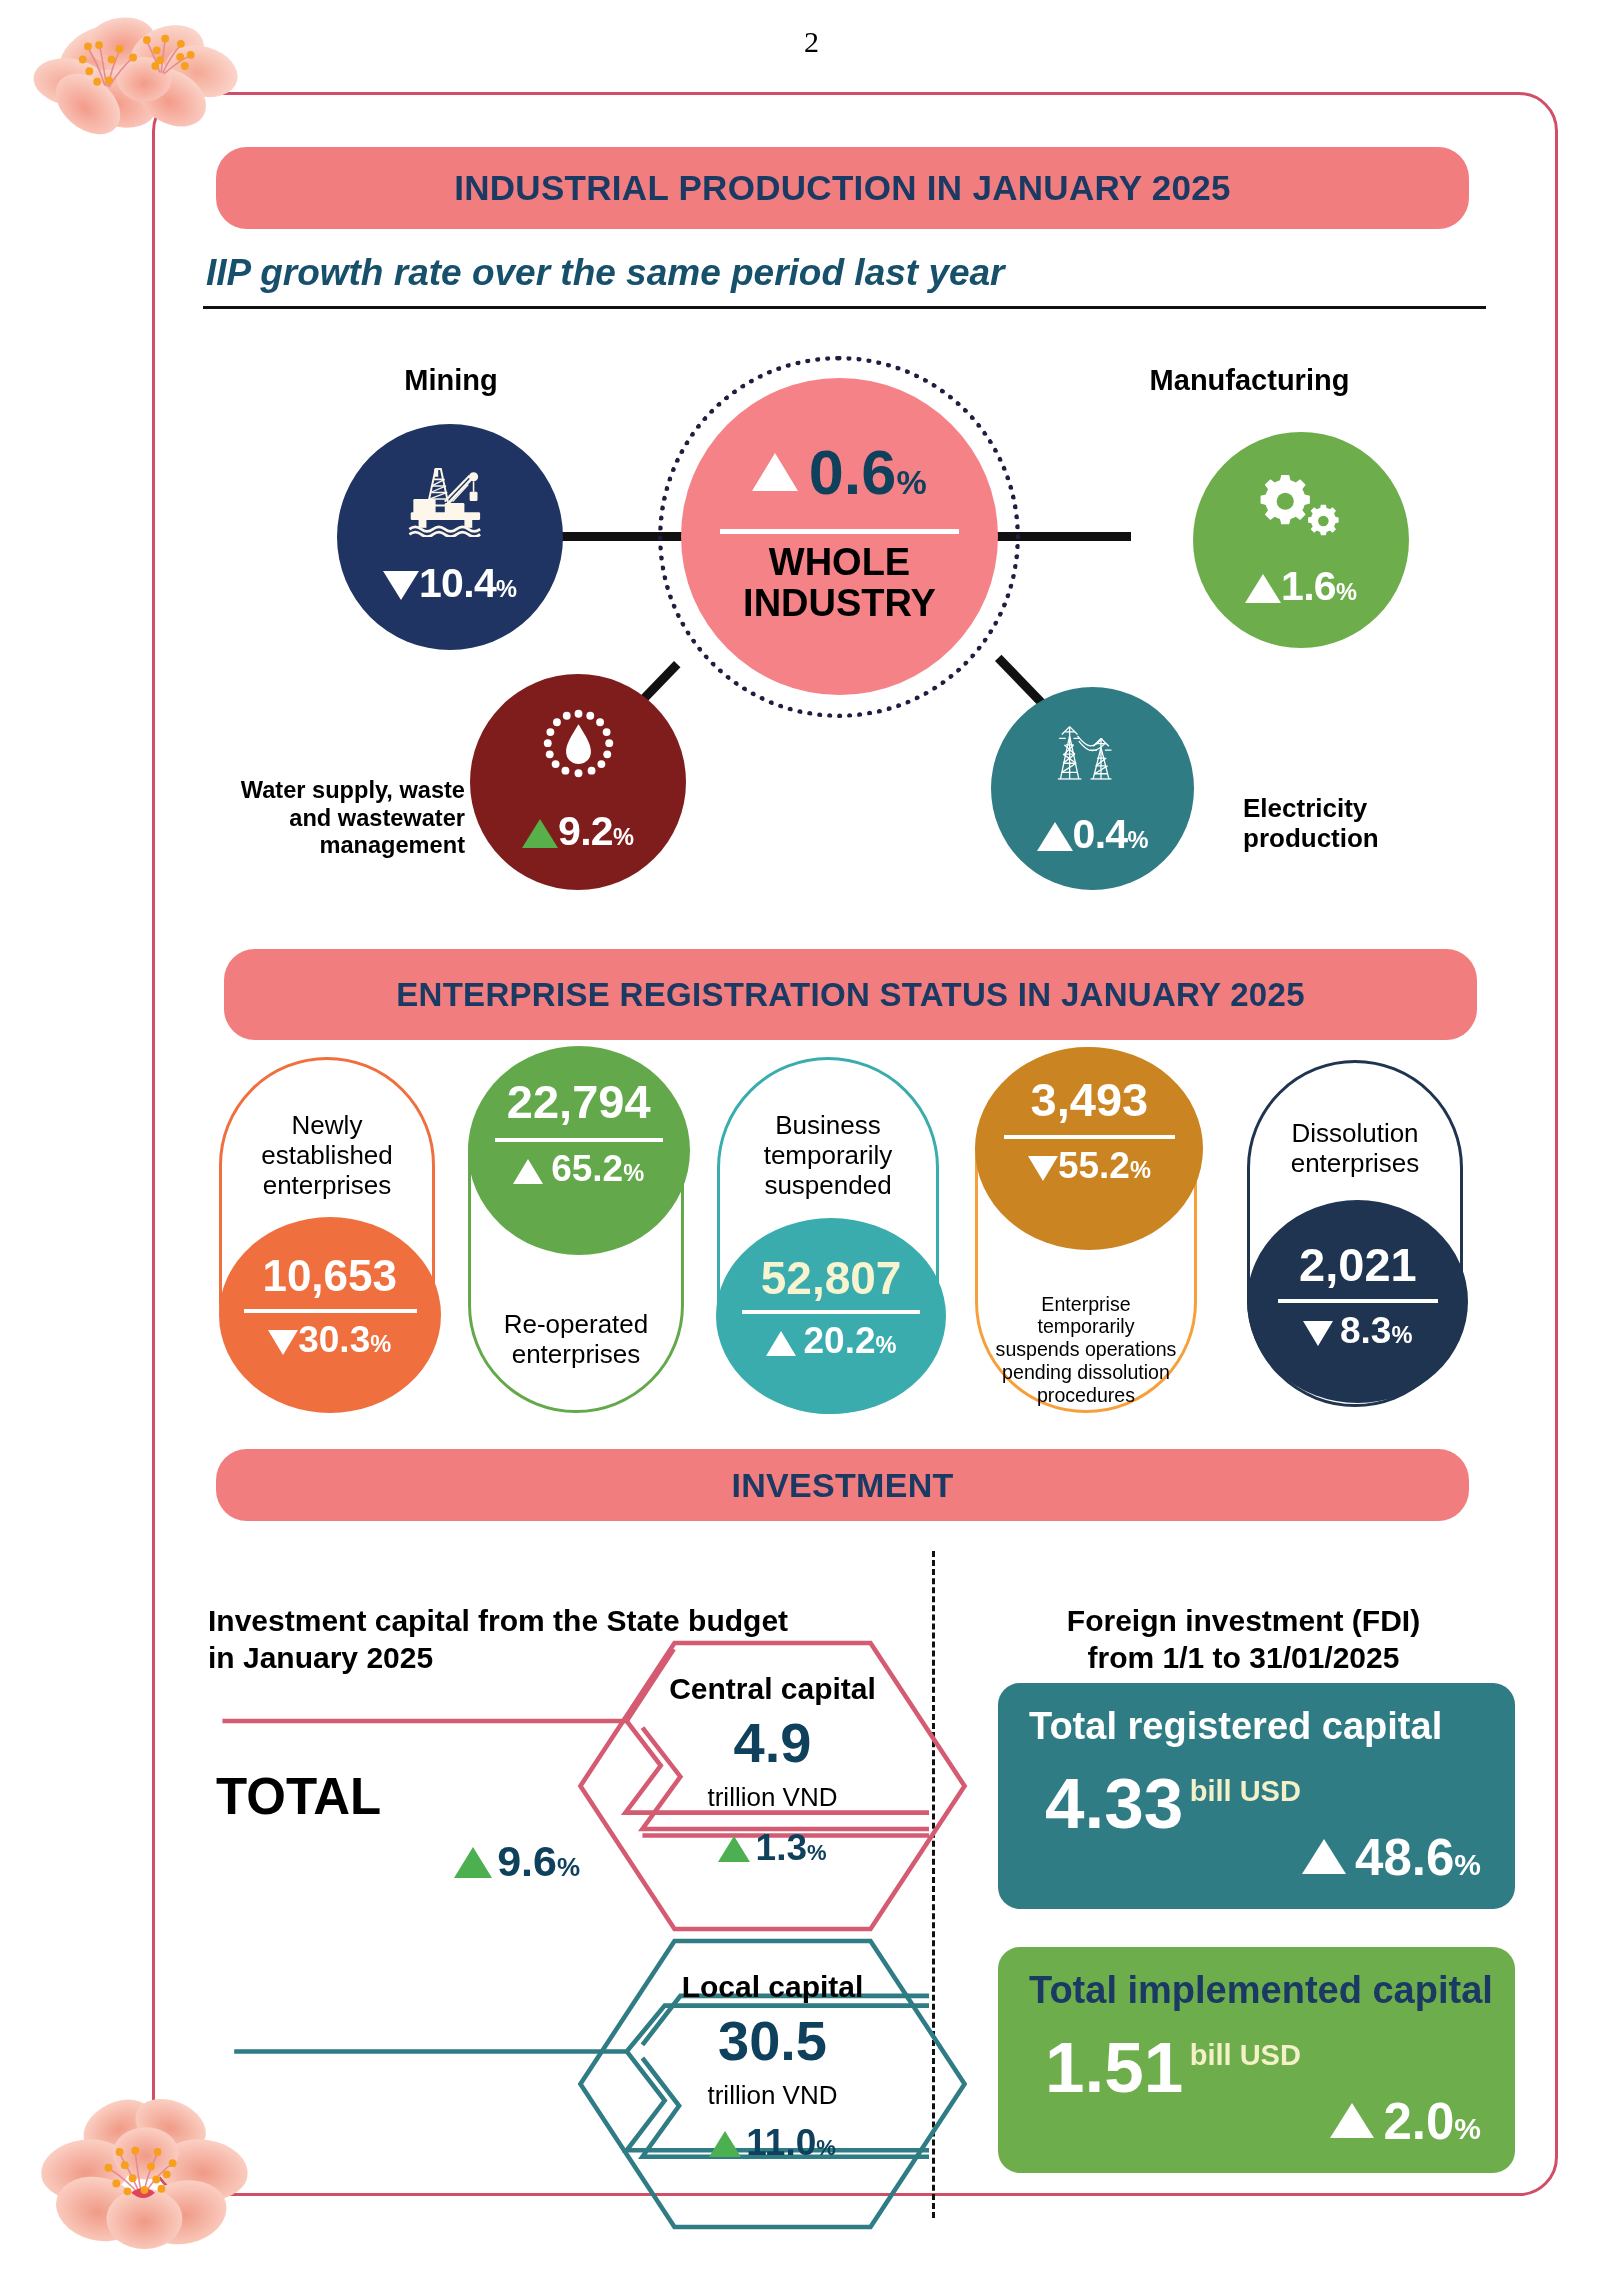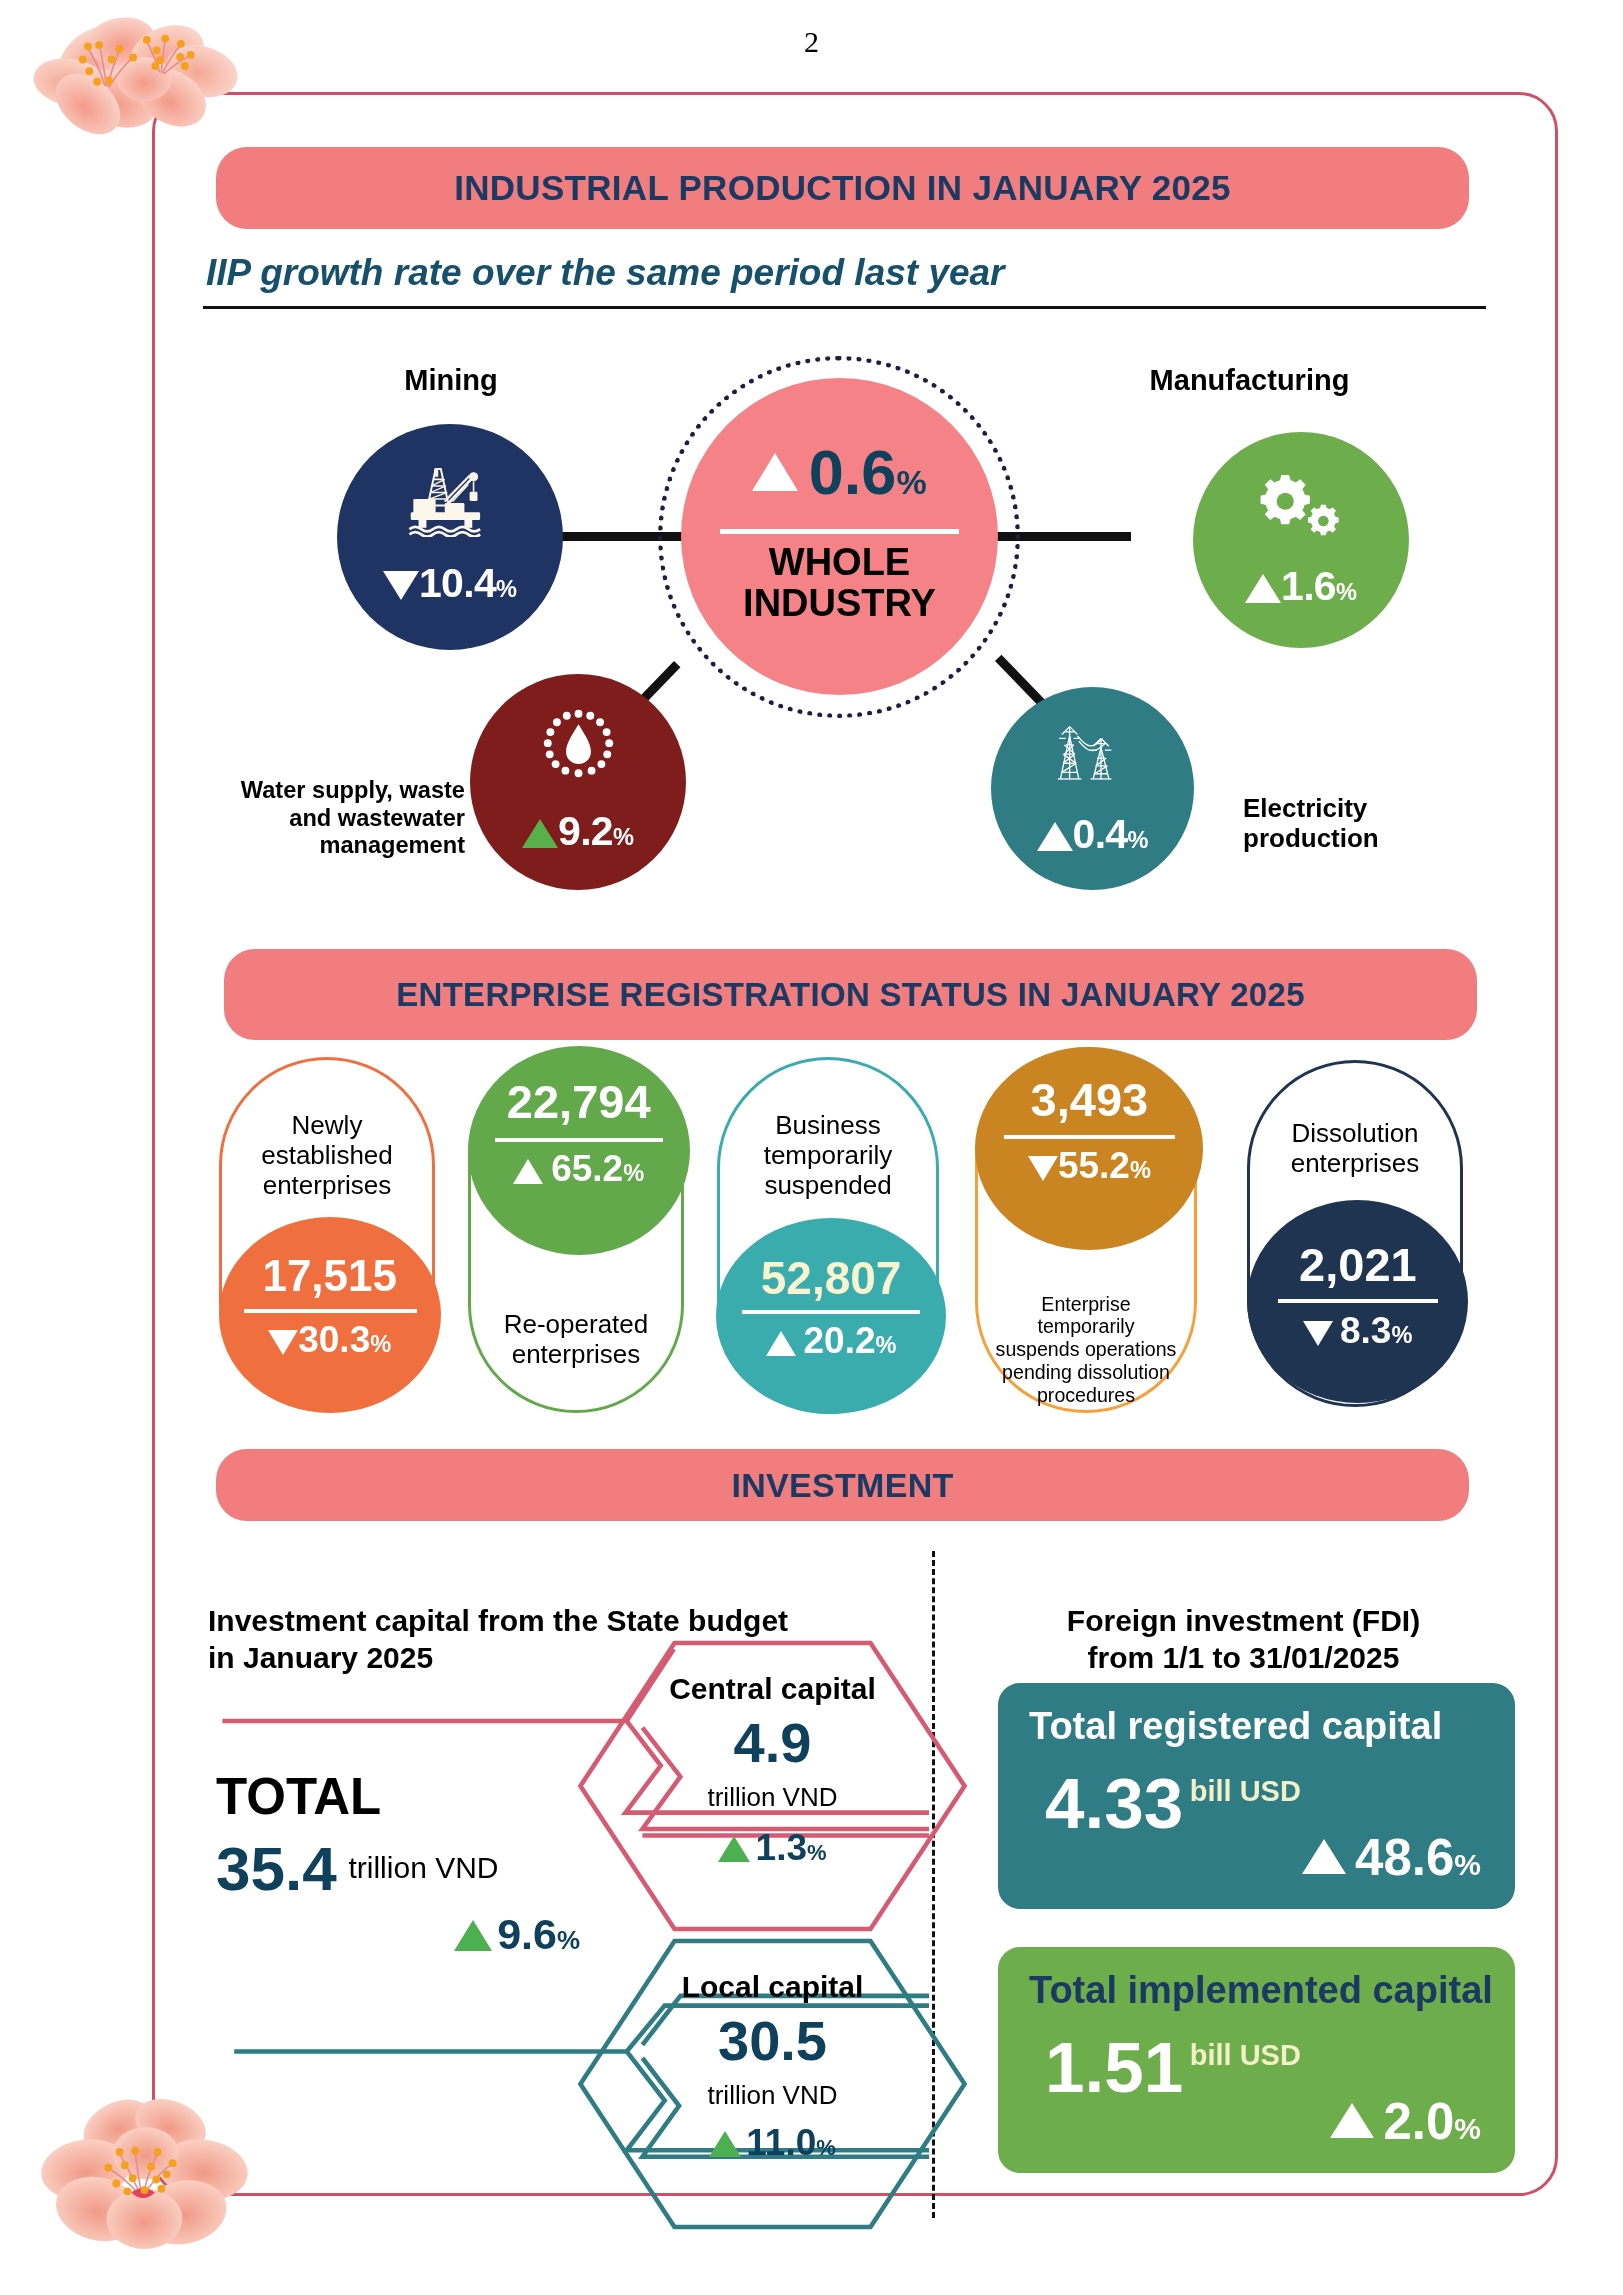--- a/index.html
+++ b/index.html
@@ -384,21 +384,21 @@
   <span style="font-size:33px;">ENTERPRISE REGISTRATION STATUS IN JANUARY 2025</span>
 </div>
 
 <div class="pod" style="left:219px; top:1057px; width:216px; height:353px; border:3.9px solid #f06f3e;">
   <div class="cap" style="top:19.6px; font-size:26px; white-space:pre-line;">
     <span>Newly
 established
 enterprises</span>
   </div>
   <div class="blob" style="left:-3.3px; top:157px; width:222px; height:196px; background:#f06f3e;">
-    <div class="big" style="top:34px; font-size:44px;">17,515</div>
+    <div class="big" style="top:34px; font-size:44px;">10,653</div>
     <div class="hr" style="left:25px; top:92px; width:173px;"></div>
     <div class="chg" style="top:102px; font-size:37px;">
       <span class="tri down" style="border-left-width:15.7px;border-right-width:15.7px;border-top-width:25px;"></span><span>30.3</span><span style="font-size:23.6px;">%</span>
     </div>
   </div>
 </div>
 
 <div class="pod" style="left:468px; top:1047px; width:216px; height:366px; border:3.9px solid #63a94b;">
   <div class="blob" style="left:-3.3px; top:-3.9px; width:222px; height:209px; background:#63a94b;">
     <div class="big" style="top:27.5px; font-size:47px;">22,794</div>
@@ -488,23 +488,20 @@
 
 <svg style="position:absolute; left:576px; top:1639px; width:393px; height:294px;" viewBox="0 0 600 450">
   <polygon points="150,6 450,6 594,225 450,444 150,444 6,225" fill="none" stroke="#d45b72" stroke-width="7"></polygon>
 </svg>
 <svg style="position:absolute; left:576px; top:1937px; width:393px; height:294px;" viewBox="0 0 600 450">
   <polygon points="150,6 450,6 594,225 450,444 150,444 6,225" fill="none" stroke="#2f7c84" stroke-width="7"></polygon>
 </svg>
 
 <div class="totalbox" style="left:216px; top:1767px; width:517px;">
   <div class="total-word">TOTAL</div>
-  <div style="margin-top:11.8px; white-space:nowrap;">
-    <span class="total-num">35.4</span><span class="total-unit">trillion VND</span>
-  </div>
   <div class="total-chg" style="text-align:center; padding-left:85px;">
     <span class="tri g"></span><span>9.6</span><span class="pc">%</span>
   </div>
 </div>
 
 <div style="position:absolute; left:609px; top:1672px; width:327px;">
   <div class="hex-txt hex-name" style="position:static;text-align:center;">Central capital</div>
   <div class="hex-txt hex-val" style="position:static;text-align:center;margin-top:9.2px;">4.9</div>
   <div class="hex-txt hex-unit" style="position:static;text-align:center;margin-top:10.5px;">trillion VND</div>
   <div class="hex-txt hex-chg" style="position:static;text-align:center;margin-top:14.4px;">

